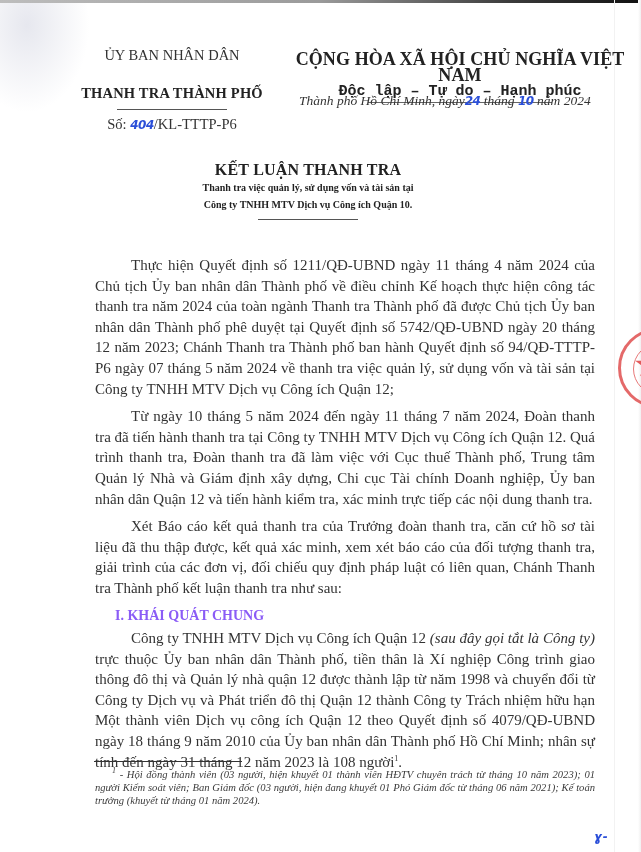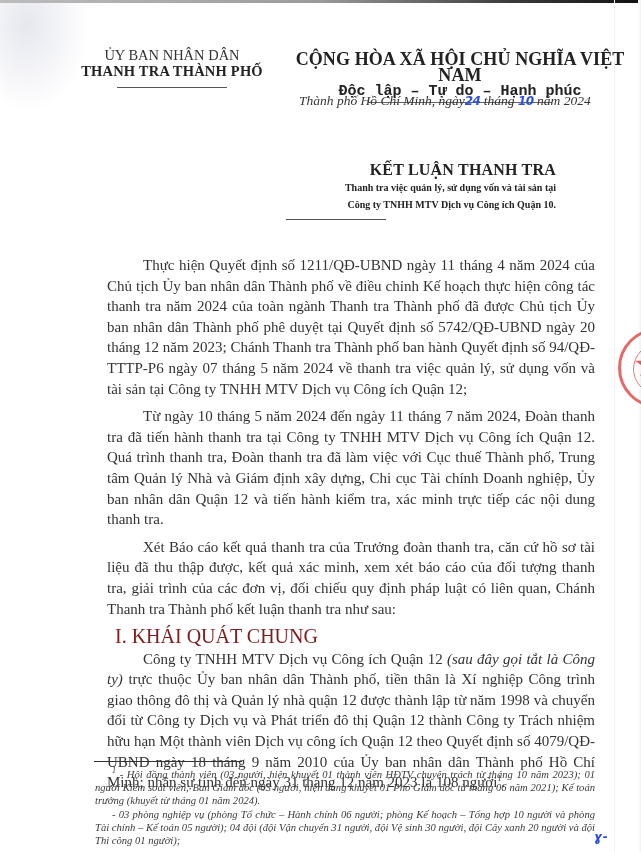--- a/index.html
+++ b/index.html
@@ -23,52 +23,52 @@
     }
     .fold-line {
       position: absolute; left: 614px; top: 0; width: 1px; height: 852px;
       background: #f2f2f2;
     }
 
     .header-left {
       position: absolute; left: 72px; top: 47px; width: 200px; text-align: center;
       font-size: 14.5px; line-height: 16px; color: #333;
     }
-    .header-left .agency-bold { font-weight: bold; letter-spacing: 0.2px; color: #222; }
+    .header-left .agency-bold { font-weight: bold; letter-spacing: 0.2px; color: #222; margin-top: 22px; }
     .header-left .rule { width: 110px; height: 1px; background: #555; margin: 8px auto 6px; }
     .doc-number { font-size: 14.5px; }
     .handwritten {
       font-family: "DejaVu Sans", sans-serif; font-style: italic; font-weight: bold;
       color: #2b4fd8; font-size: 12px; letter-spacing: -0.5px;
     }
 
     .header-right {
       position: absolute; left: 290px; top: 51px; width: 340px; text-align: center;
       color: #222;
     }
     .header-right .nation { font-weight: bold; font-size: 18px; line-height: 16px; letter-spacing: 0.1px; }
     .header-right .motto { font-weight: bold; font-size: 15px; line-height: 18px; font-family: Liberation Mono, monospace; }
     .header-right .rule { width: 184px; height: 1px; background: #666; margin: 1px auto 0; }
     .date-line {
       position: absolute; left: 299px; top: 93px; width: 320px;
       font-style: italic; font-size: 13.5px; color: #333; white-space: nowrap;
     }
 
-    .title-block { position: absolute; left: 116px; top: 160px; width: 440px; text-align: right; color: #222; }
+    .title-block { position: absolute; left: 88px; top: 160px; width: 440px; text-align: center; color: #222; }
     .title-block .main-title { font-weight: bold; font-size: 16px; line-height: 19px; letter-spacing: 0.2px; }
     .title-block .subtitle { font-weight: bold; font-size: 10px; line-height: 17px; }
     .title-block .rule { width: 100px; height: 1px; background: #555; margin: 6px auto 0; }
 
     .body {
       position: absolute; left: 95px; top: 255px; width: 500px;
       font-size: 15px; line-height: 20.6px; color: #333; text-align: justify;
     }
-    .body p { margin: 0 0 7px 12px; text-indent: 36px; }
+    .body p { margin: 0 0 7px 0; text-indent: 36px; }
     .body .section {
-      font-weight: normal; font-size: 20px; margin: 0 0 2px 0; text-indent: 20px; color: #7f1d1d;
+      font-weight: bold; font-size: 14px; margin: 0 0 2px 0; text-indent: 20px; color: #8b5cf6;
     }
     sup { font-size: 8px; line-height: 0; }
 
     .fn-rule { position: absolute; left: 94px; top: 761px; width: 148px; height: 1px; background: #333; }
     .footnotes {
       position: absolute; left: 95px; top: 768px; width: 500px;
       font-size: 10.6px; line-height: 13.2px; font-style: italic; color: #3a3a3a; text-align: justify;
     }
     .footnotes p { margin: 0; text-indent: 17px; }
     .initials {
@@ -95,20 +95,21 @@
 
 <div class="topbar"></div>
 <div class="shadow"></div>
 <div class="fold-line"></div>
 <div class="right-edge"></div>
 
 <div class="header-left">
   <div>ỦY BAN NHÂN DÂN</div>
   <div class="agency-bold">THANH TRA THÀNH PHỐ</div>
   <div class="rule"></div>
+  <div class="doc-number"><span>Số: </span><span class="handwritten">404</span><span>/KL-TTTP-P6</span></div>
 </div>
 
 <div class="header-right">
   <div class="nation">CỘNG HÒA XÃ HỘI CHỦ NGHĨA VIỆT NAM</div>
   <div class="motto">Độc lập – Tự do – Hạnh phúc</div>
   <div class="rule"></div>
 </div>
 
 <div class="date-line"><span>Thành phố Hồ Chí Minh, ngày</span><span class="handwritten">24</span> <span>tháng</span> <span class="handwritten">10</span> <span>năm 2024</span></div>
 
@@ -123,21 +124,20 @@
   <p>Thực hiện Quyết định số 1211/QĐ-UBND ngày 11 tháng 4 năm 2024 của Chủ tịch Ủy ban nhân dân Thành phố về điều chỉnh Kế hoạch thực hiện công tác thanh tra năm 2024 của toàn ngành Thanh tra Thành phố đã được Chủ tịch Ủy ban nhân dân Thành phố phê duyệt tại Quyết định số 5742/QĐ-UBND ngày 20 tháng 12 năm 2023; Chánh Thanh tra Thành phố ban hành Quyết định số 94/QĐ-TTTP-P6 ngày 07 tháng 5 năm 2024 về thanh tra việc quản lý, sử dụng vốn và tài sản tại Công ty TNHH MTV Dịch vụ Công ích Quận 12;</p>
   <p>Từ ngày 10 tháng 5 năm 2024 đến ngày 11 tháng 7 năm 2024, Đoàn thanh tra đã tiến hành thanh tra tại Công ty TNHH MTV Dịch vụ Công ích Quận 12. Quá trình thanh tra, Đoàn thanh tra đã làm việc với Cục thuế Thành phố, Trung tâm Quản lý Nhà và Giám định xây dựng, Chi cục Tài chính Doanh nghiệp, Ủy ban nhân dân Quận 12 và tiến hành kiểm tra, xác minh trực tiếp các nội dung thanh tra.</p>
   <p>Xét Báo cáo kết quả thanh tra của Trưởng đoàn thanh tra, căn cứ hồ sơ tài liệu đã thu thập được, kết quả xác minh, xem xét báo cáo của đối tượng thanh tra, giải trình của các đơn vị, đối chiếu quy định pháp luật có liên quan, Chánh Thanh tra Thành phố kết luận thanh tra như sau:</p>
   <div class="section">I. KHÁI QUÁT CHUNG</div>
   <p><span>Công ty TNHH MTV Dịch vụ Công ích Quận 12 </span><i>(sau đây gọi tắt là Công ty)</i><span> trực thuộc Ủy ban nhân dân Thành phố, tiền thân là Xí nghiệp Công trình giao thông đô thị và Quản lý nhà quận 12 được thành lập từ năm 1998 và chuyển đổi từ Công ty Dịch vụ và Phát triển đô thị Quận 12 thành Công ty Trách nhiệm hữu hạn Một thành viên Dịch vụ công ích Quận 12 theo Quyết định số 4079/QĐ-UBND ngày 18 tháng 9 năm 2010 của Ủy ban nhân dân Thành phố Hồ Chí Minh; nhân sự tính đến ngày 31 tháng 12 năm 2023 là 108 người</span><sup>1</sup><span>.</span></p>
 </div>
 
 <div class="fn-rule"></div>
 <div class="footnotes">
   <p><sup>1</sup><span> - Hội đồng thành viên (03 người, hiện khuyết 01 thành viên HĐTV chuyên trách từ tháng 10 năm 2023); 01 người Kiểm soát viên; Ban Giám đốc (03 người, hiện đang khuyết 01 Phó Giám đốc từ tháng 06 năm 2021); Kế toán trưởng (khuyết từ tháng 01 năm 2024).</span></p>
-  <p>- 03 phòng nghiệp vụ (phòng Tổ chức – Hành chính 06 người; phòng Kế hoạch – Tổng hợp 10 người và phòng Tài chính – Kế toán 05 người); 04 đội (đội Vận chuyển 31 người, đội Vệ sinh 30 người, đội Cây xanh 20 người và đội Thi công 01 người);</p>
 </div>
 
 <div class="initials">ɣ-</div>
 
 <div class="seal">
   <div class="inner"></div>
   <div class="star">★</div>
 </div>
 
 </body></html>

